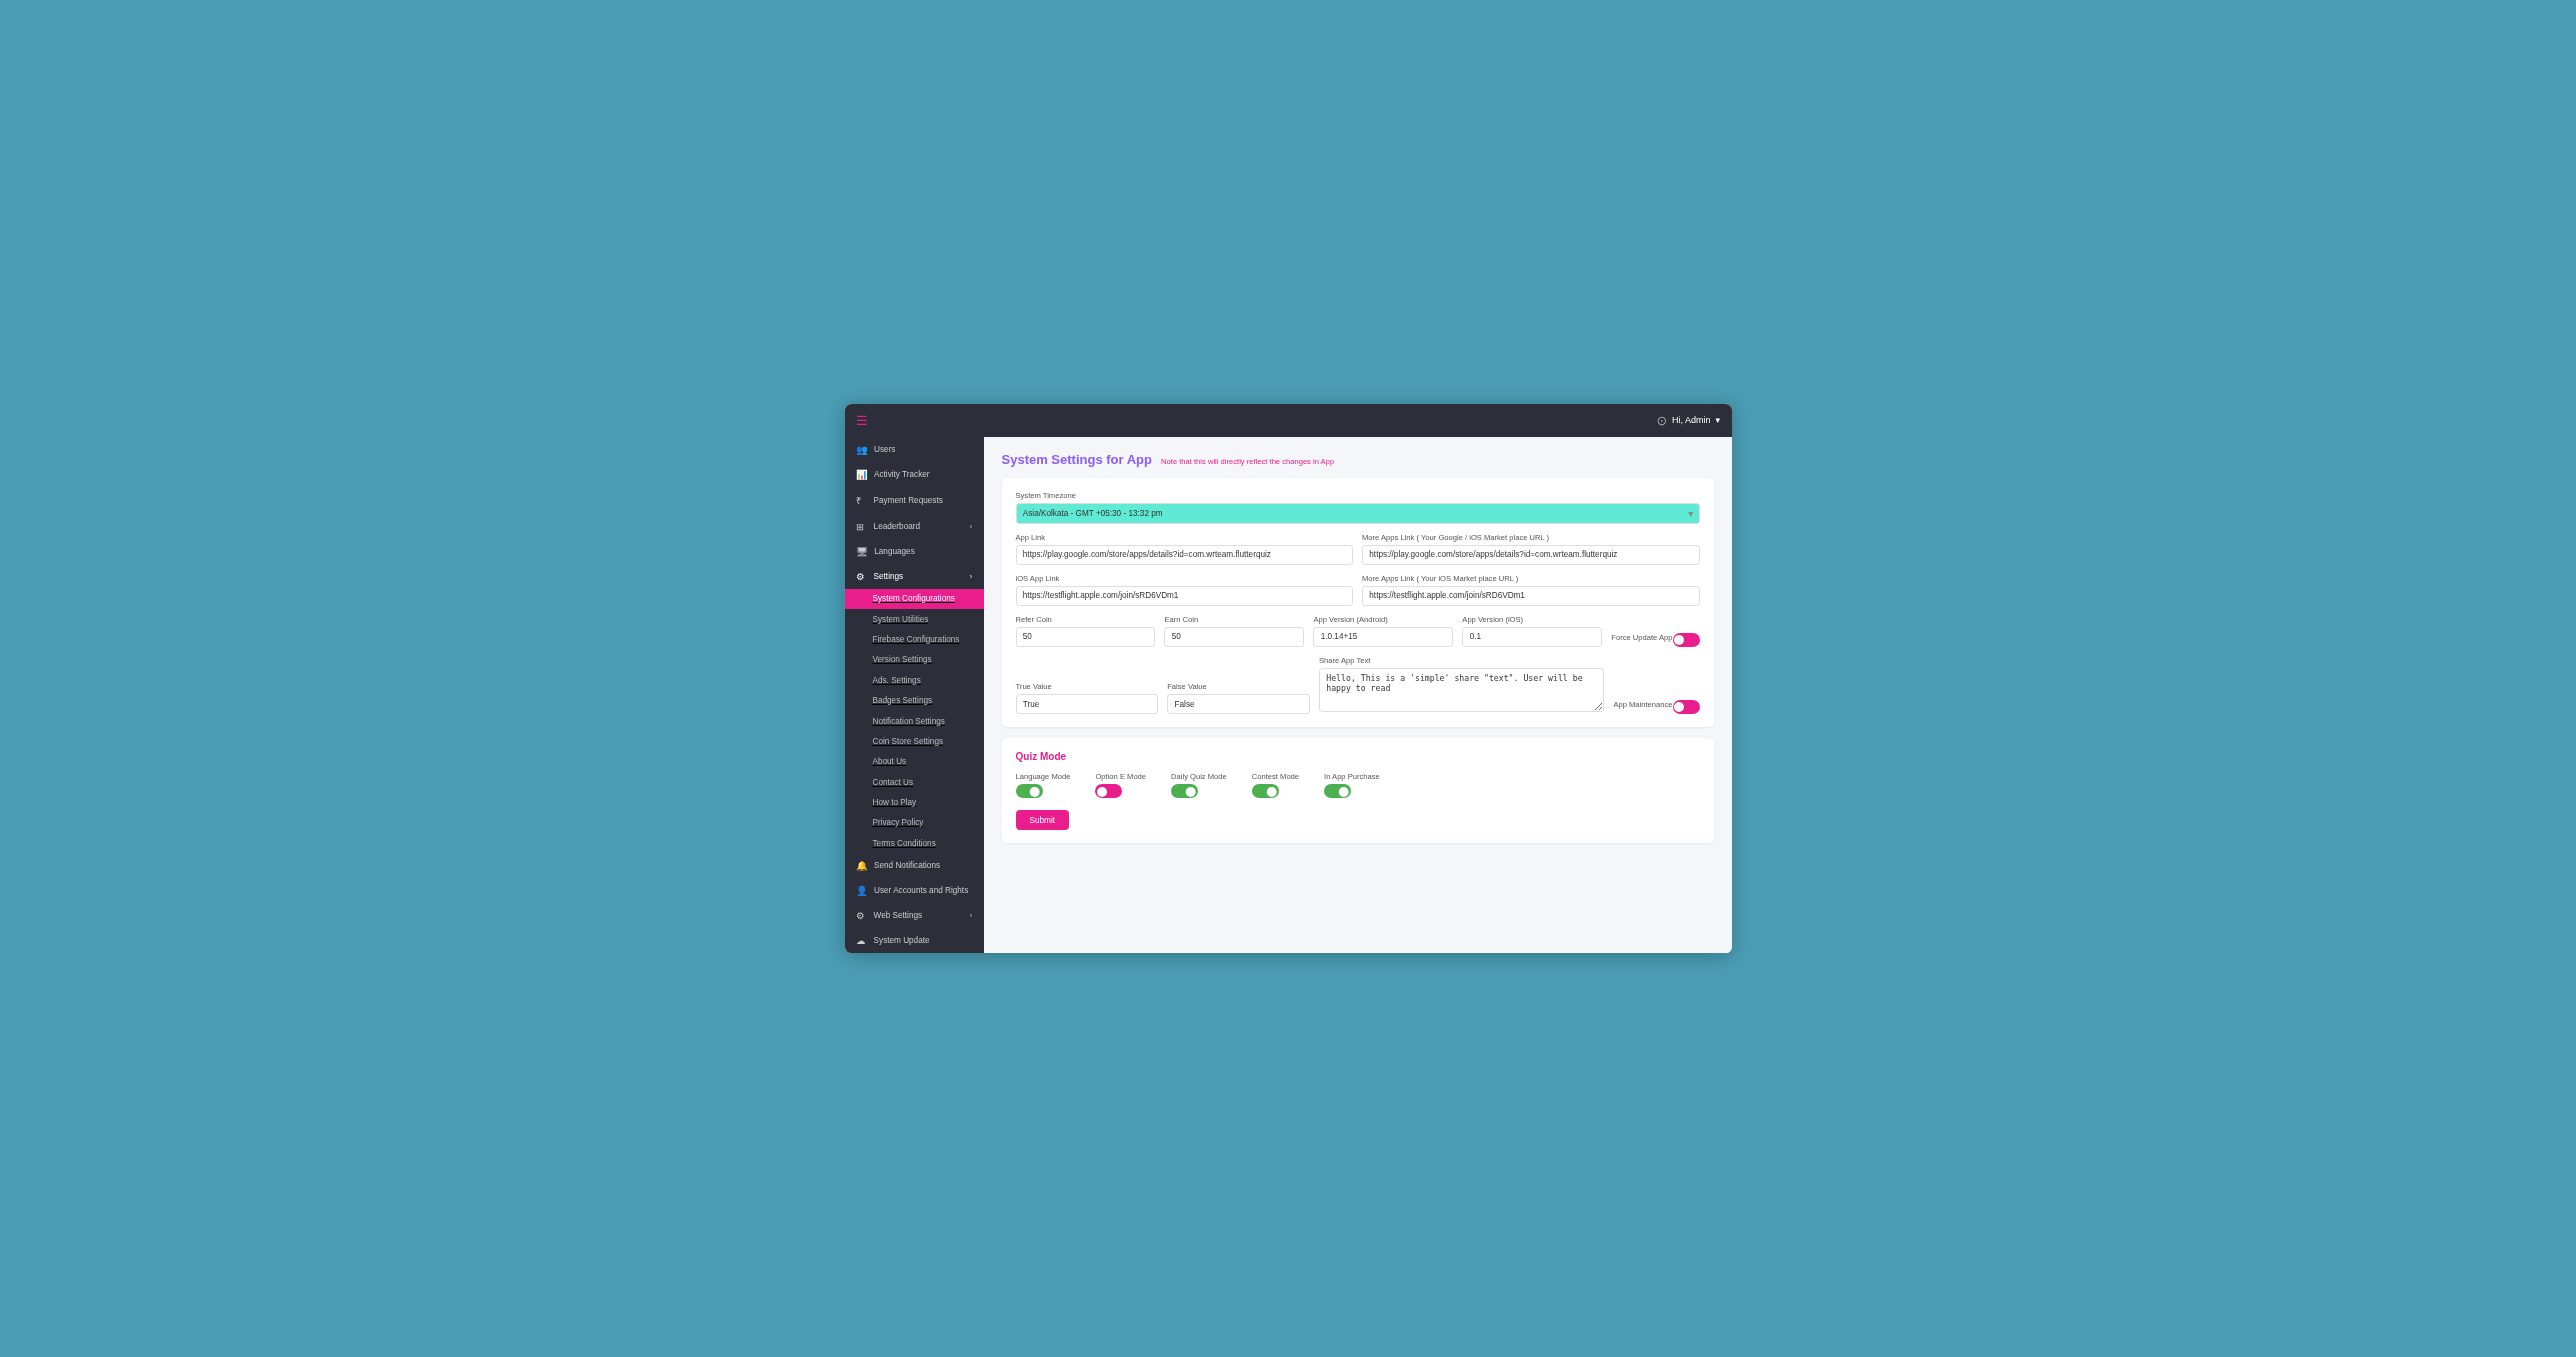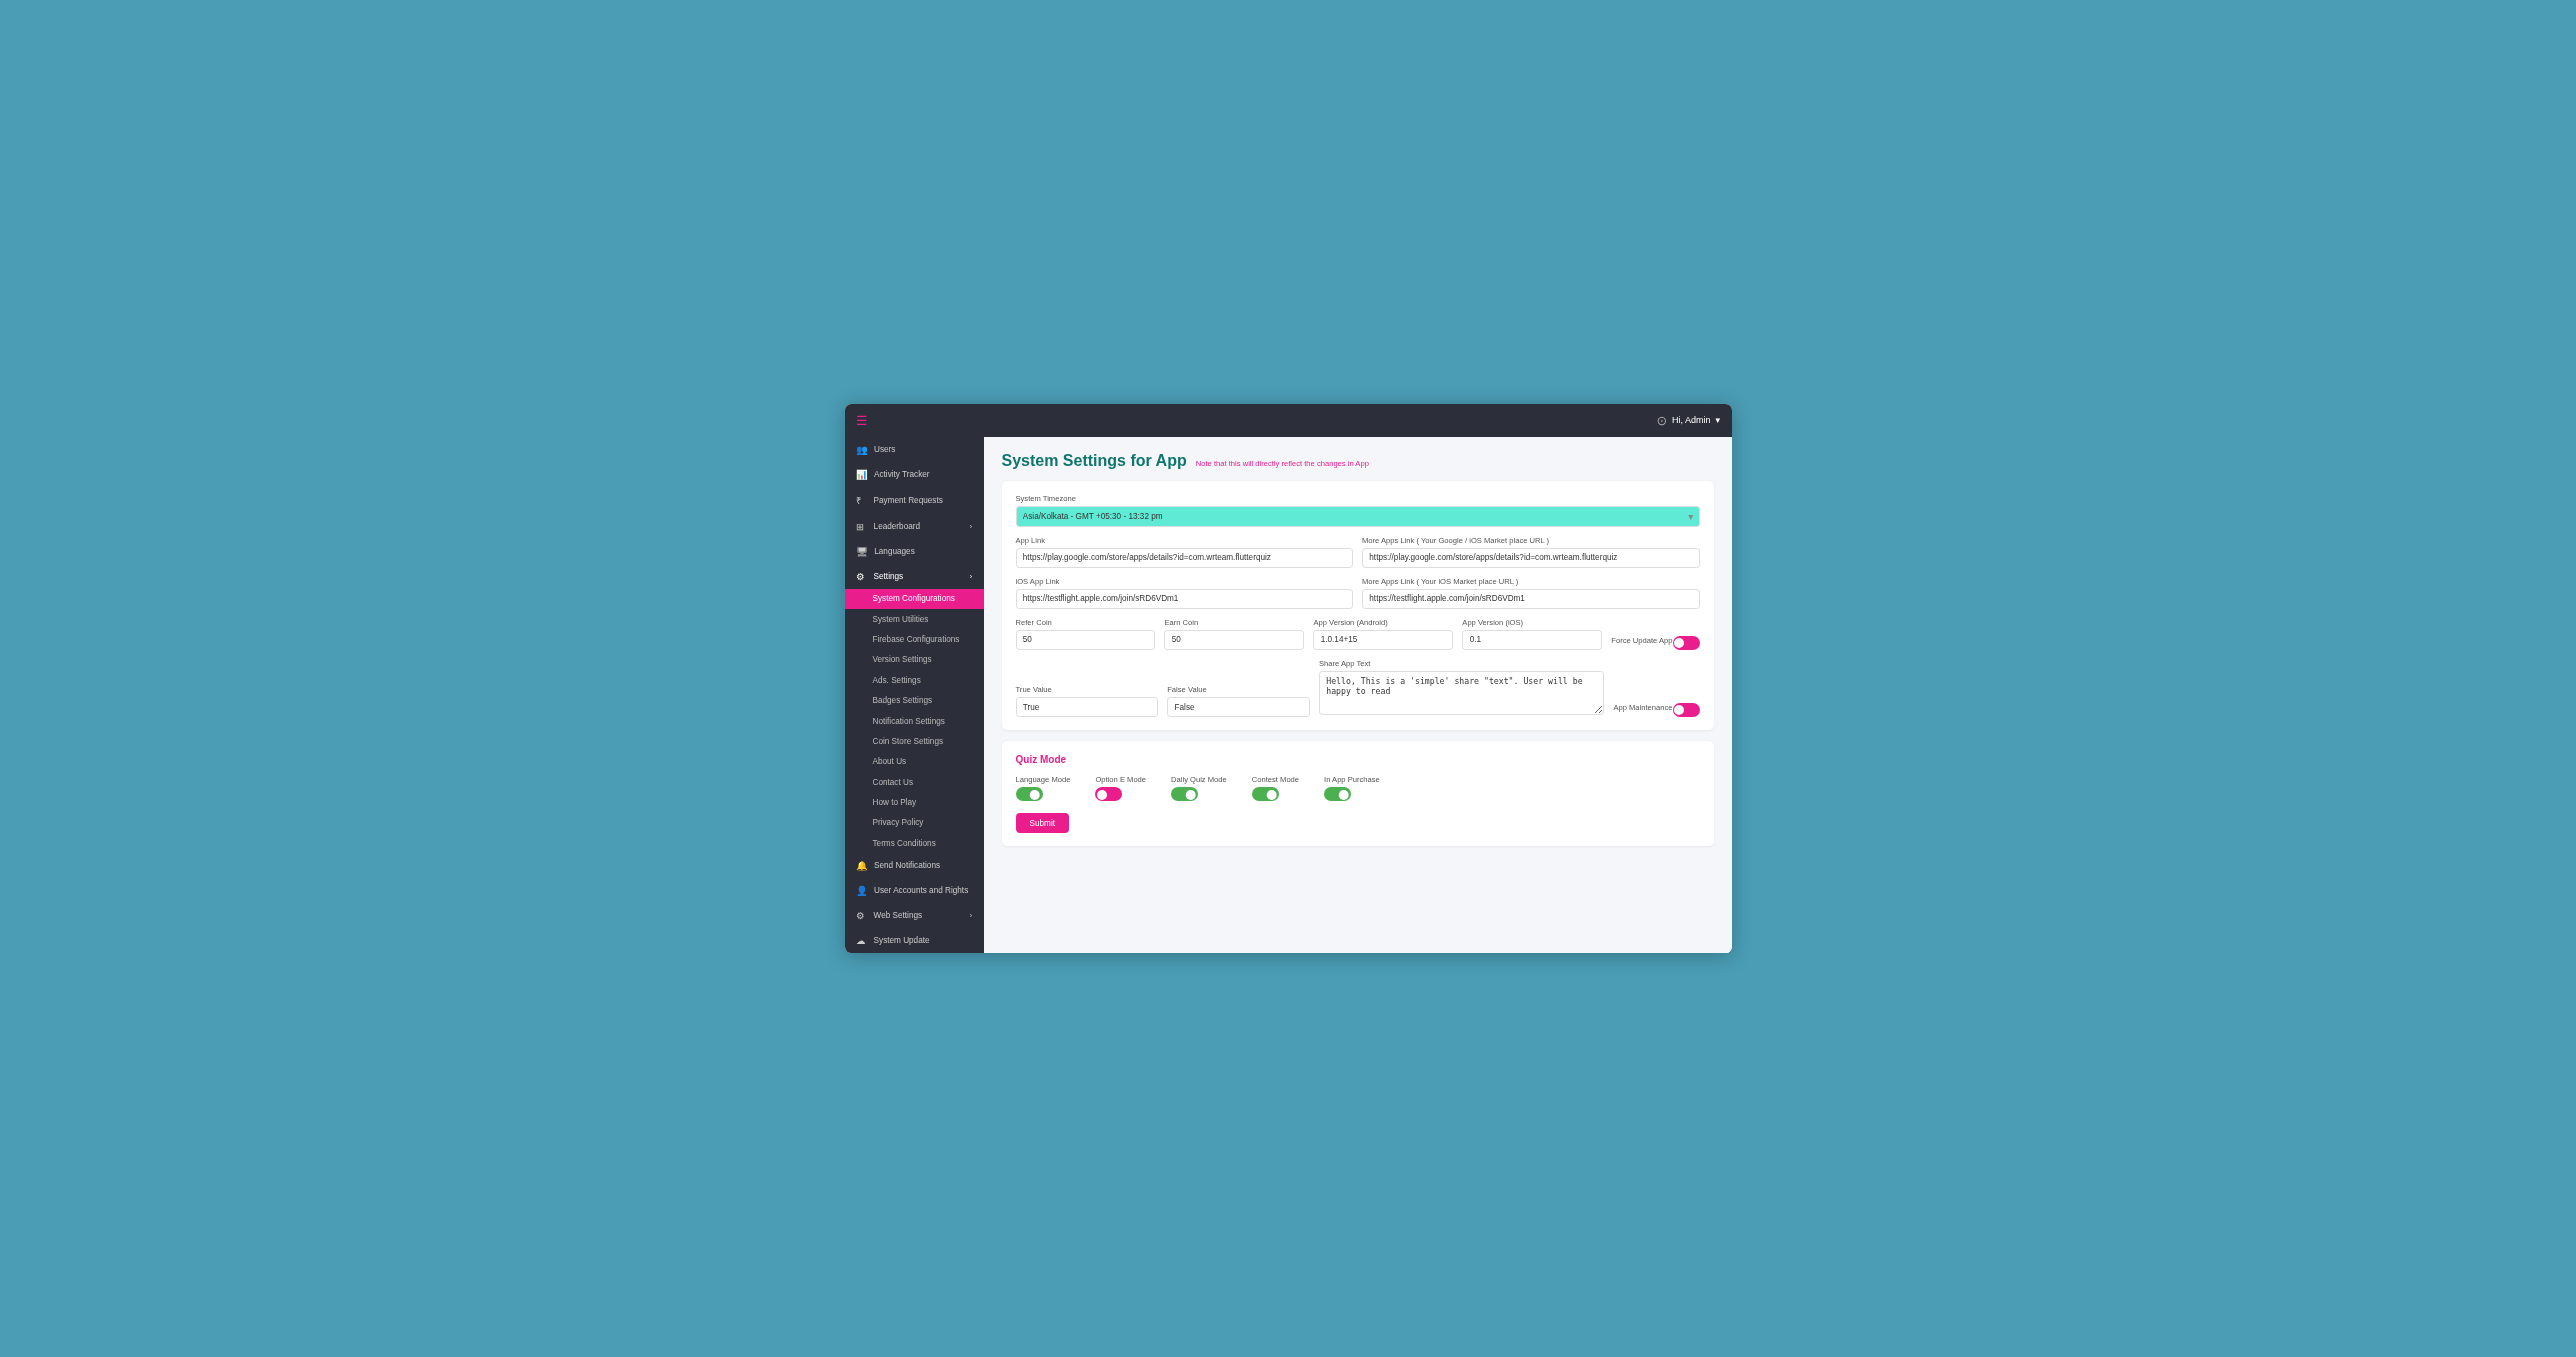--- a/index.html
+++ b/index.html
@@ -9,27 +9,27 @@
     .topbar-left { display: flex; align-items: center; gap: 6.3px; }
     .hamburger { color: #e91e8c; font-size: 12.7px; cursor: pointer; }
     .topbar-right { display: flex; align-items: center; gap: 5px; color: #fff; font-size: 9px; cursor: pointer; }
     .avatar-icon { color: #aaa; font-size: 12.7px; }
     .main-layout { display: flex; flex: 1; min-height: 0; }
     .sidebar { background: #2c2f3a; width: 139px; min-width: 139px; display: flex; flex-direction: column; padding-top: 0; }
     .sidebar-item { display: flex; align-items: center; gap: 6.3px; padding: 7px 11.4px; color: #ccc; font-size: 8.2px; cursor: pointer; transition: background 0.15s; }
     .sidebar-item.active-parent { color: #fff; }
     .sidebar-item .icon { font-size: 9.5px; min-width: 11.4px; }
     .sidebar-item .chevron { margin-left: auto; font-size: 7px; }
-    .sidebar-sub { padding: 0; }
+    .sidebar-sub { padding: 0; text-decoration: underline; }
     .sidebar-sub-item { display: flex; align-items: center; padding: 5.7px 11.4px 5.7px 28px; color: #bbb; font-size: 8.2px; cursor: pointer; transition: background 0.15s; }
     .sidebar-sub-item.active { background: #e91e8c; color: #fff; border-radius: 0; }
     .content-area { flex: 1; background: #f4f6fa; overflow-y: auto; display: flex; flex-direction: column; }
     .content-inner { flex: 1; padding: 15px 18px; }
     .page-header { margin-bottom: 11.4px; }
-    .page-title { font-size: 16px; font-weight: 600; color: #0f766e; display: inline; }
+    .page-title { font-size: 13px; font-weight: 600; color: #8b5cf6; display: inline; }
     .page-subtitle { font-size: 7.6px; color: #e91e8c; margin-left: 6.3px; }
     .section { background: #fff; border-radius: 5px; padding: 12.7px 14px; margin-bottom: 11.4px; box-shadow: 0 0.6px 2.5px rgba(0,0,0,0.06); }
     .field-label { font-size: 7.6px; color: #555; margin-bottom: 3.2px; font-weight: 500; }
     .form-input { width: 100%; border: 0.6px solid #ddd; border-radius: 3.2px; padding: 4.4px 6.3px; font-size: 8.2px; color: #333; outline: none; }
     .select-wrap { position: relative; }
     .select-wrap select { width: 100%; border: 0.6px solid #ddd; border-radius: 3.2px; padding: 5px 19px 5px 6.3px; font-size: 8.2px; color: #333; background: #5eead4; appearance: none; outline: none; }
     .select-arrow { position: absolute; right: 6.3px; top: 50%; transform: translateY(-50%); color: #888; pointer-events: none; }
     .two-col { display: grid; grid-template-columns: 1fr 1fr; gap: 9px; margin-bottom: 9px; }
     .toggle-wrap { display: flex; flex-direction: row; align-items: flex-start; }
     .toggle { position: relative; display: inline-block; width: 27px; height: 14px; }

